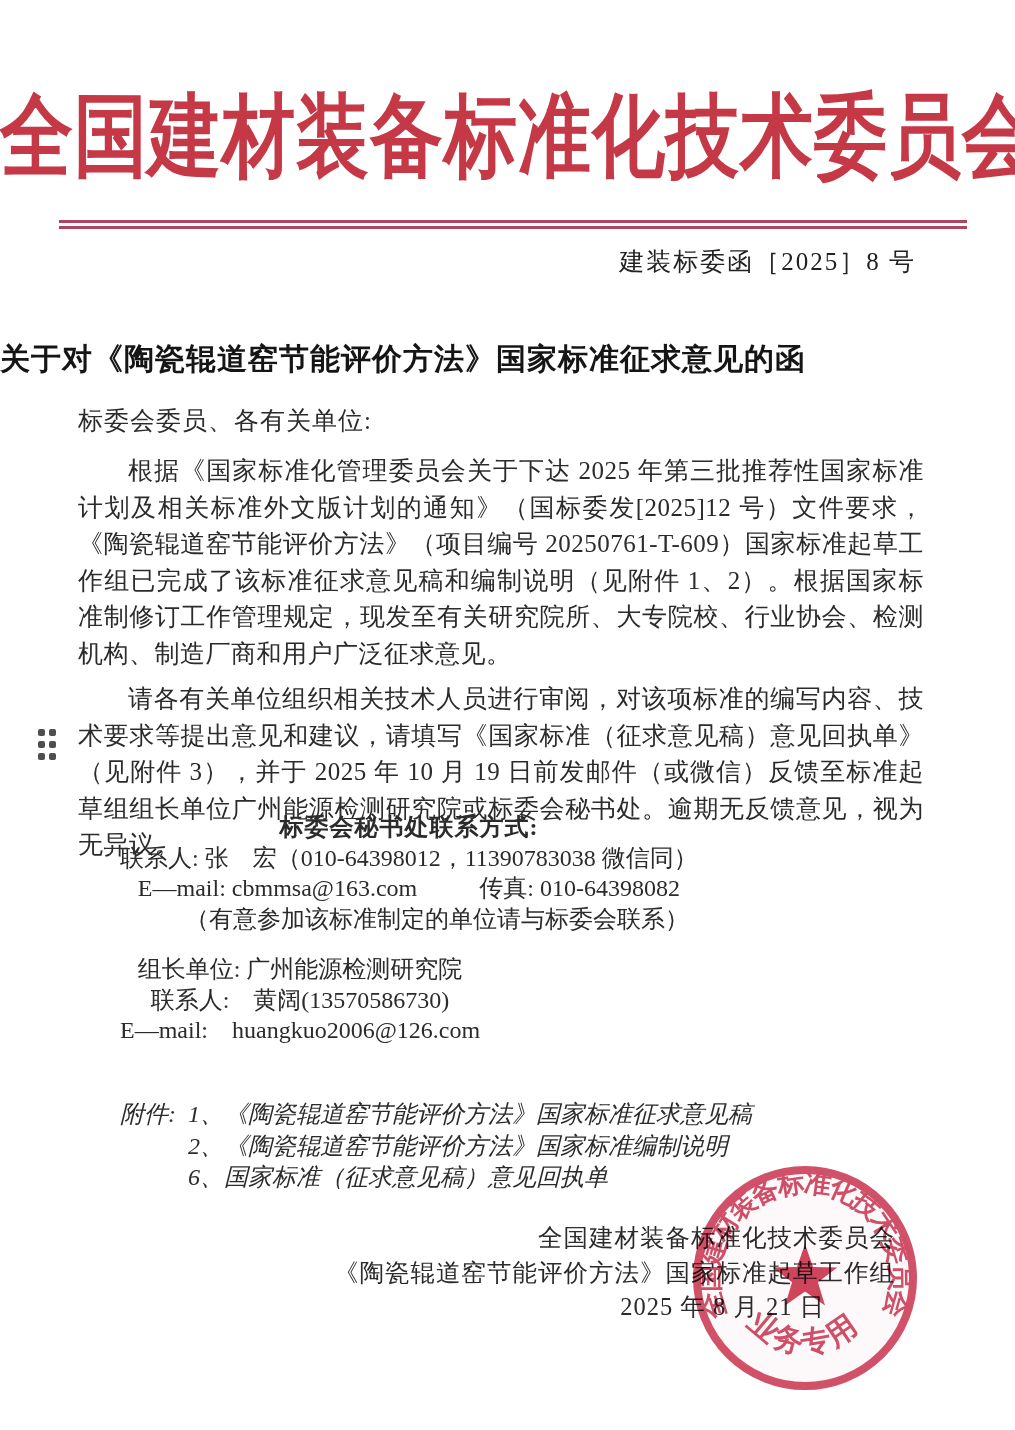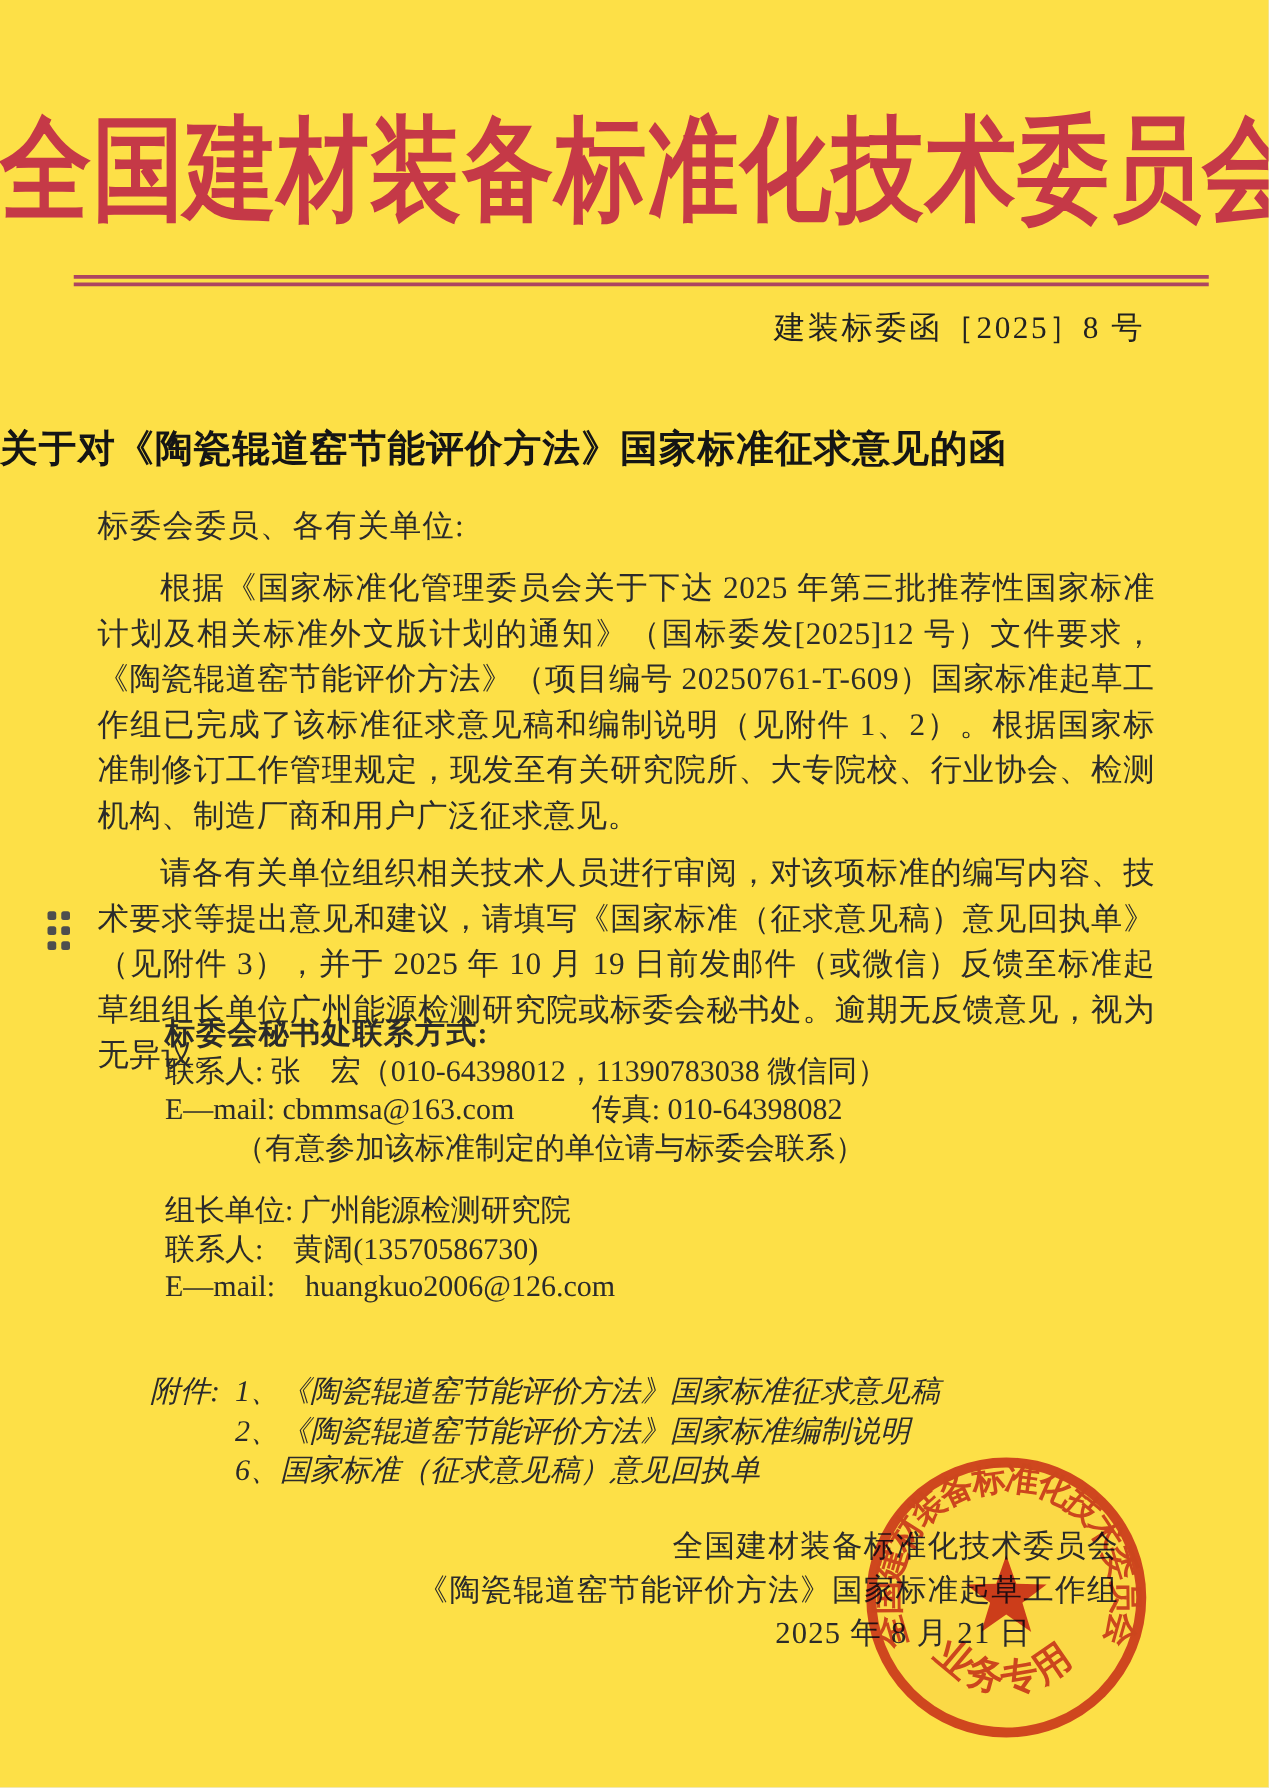--- a/index.html
+++ b/index.html
@@ -1,21 +1,21 @@
 <!DOCTYPE html>
 <html><head>
 <meta charset="utf-8">
 <style>
   * { margin:0; padding:0; box-sizing:border-box; }
   html,body { background:#e8e8e8; }
   #page {
     position:relative;
     width:1015px; height:1430px;
     margin:0 auto;
-    background:#fde047;
+    background:#ffffff;
     overflow:hidden;
     font-family:"Liberation Serif","DejaVu Serif",serif;
     color:#2b2b2b;
   }
   
   .org-title {
     position:absolute; top:76px; left:0; width:100%;
     text-align:center;
     font-size:73px; font-weight:bold;
     color:#c53947;
@@ -52,21 +52,21 @@
   }
   .body-text p { text-indent:2em; margin:0; }
   .body-text p + p { margin-top:9px; }
   
   .binding-marks {
     position:absolute; left:38px; top:729px;
     display:grid; grid-template-columns:7px 7px; grid-gap:5px 4px;
   }
   .binding-marks span { width:7px; height:7px; background:#4e4e4e; border-radius:2px; display:block; }
   
-  .contact-block { position:absolute; left:132px; font-size:24px; line-height:30.5px; }
+  .contact-block { position:absolute; left:120px; font-size:24px; line-height:30.5px;text-align:center; }
   .contact-block .heading { font-weight:bold; letter-spacing:1px; }
   .contact-line { white-space:pre-wrap; }
   .sec-contact { top:812px; }
   .draft-contact { top:954px; }
   .fax-part { margin-left:62px; }
   .contact-note { padding-left:56px; }
   
   .attachments {
     position:absolute; left:120px; top:1099px;
     font-size:24px; line-height:31.5px;

